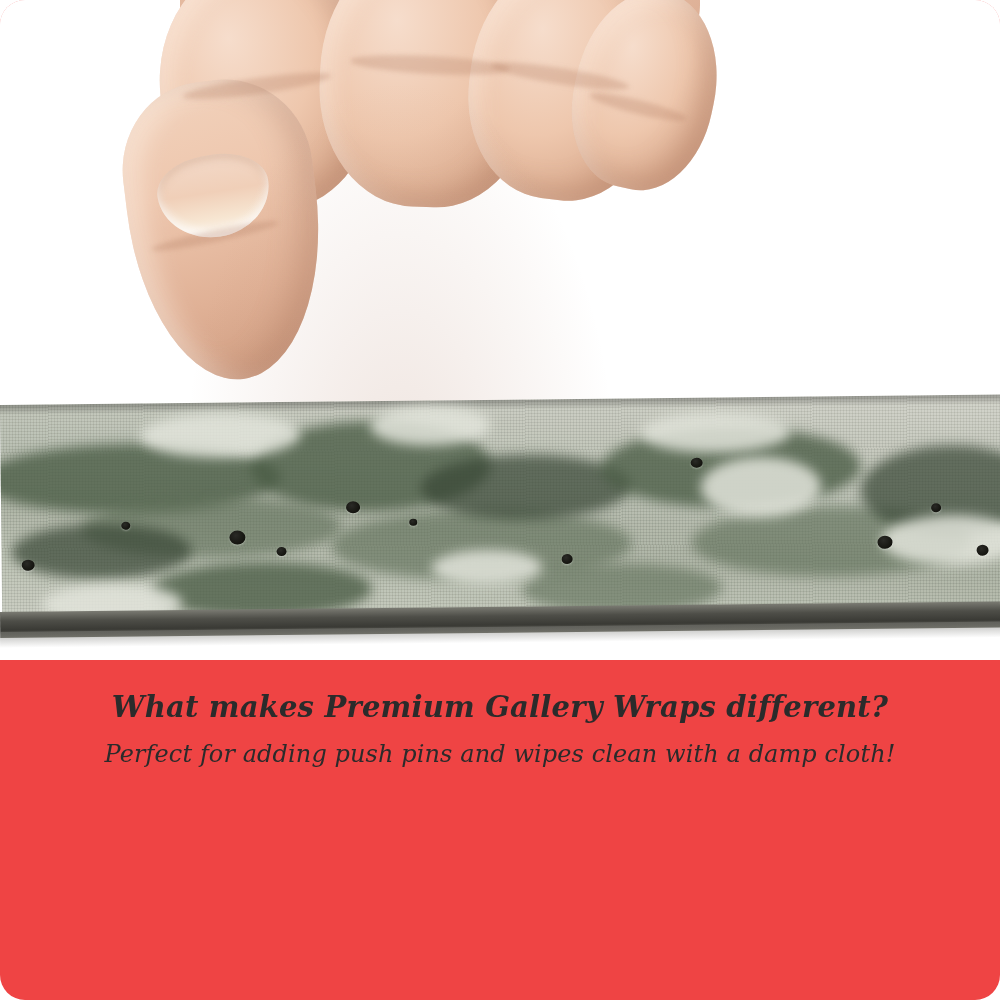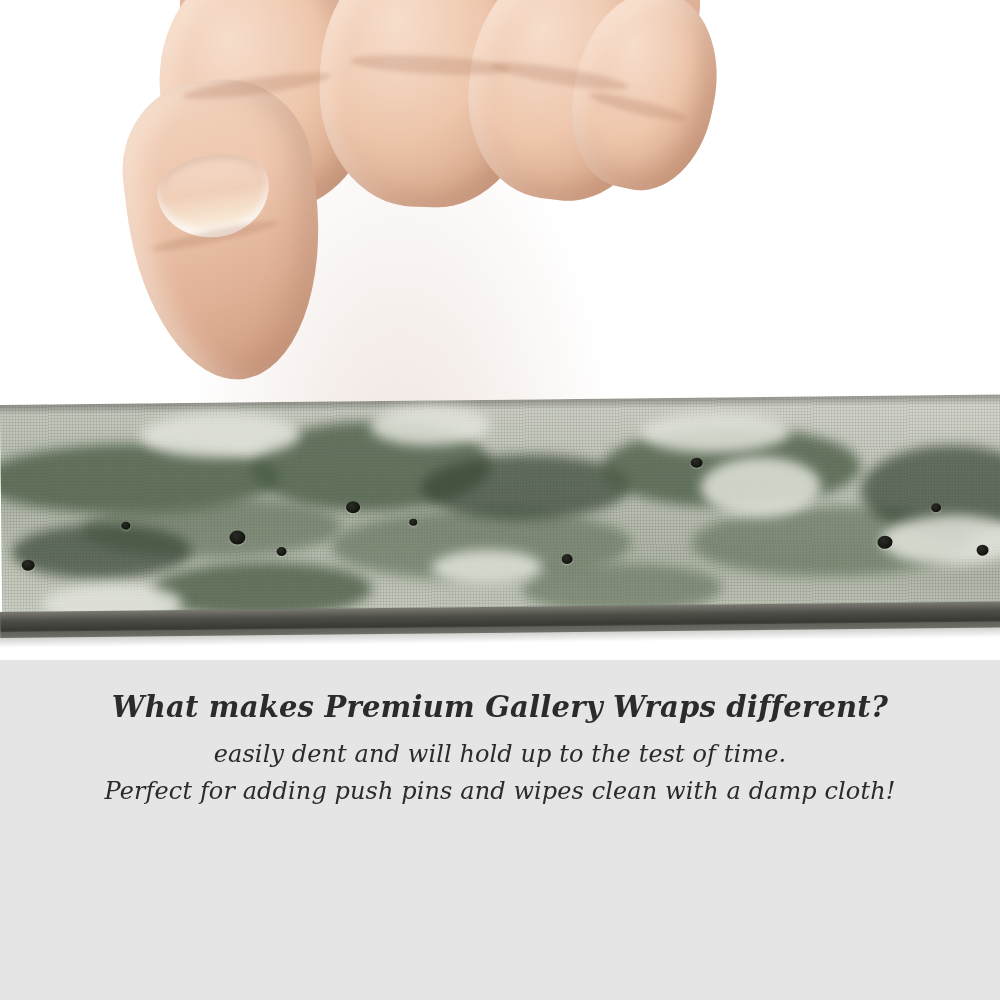--- a/index.html
+++ b/index.html
@@ -7,22 +7,23 @@
     padding: 0;
     background: #ffffff;
   }
   body {
     font-family: "DejaVu Sans", sans-serif;
   }
   .page {
     position: relative;
     width: 1000px;
     height: 1000px;
-    background: #e5e5e5;
+    background: #ef4444;
     overflow: hidden;
+    border-radius: 25px;
   }
 
   
   .photo {
     position: absolute;
     left: 0;
     top: 0;
     width: 1000px;
     height: 660px;
     background: #ffffff;
@@ -245,17 +246,16 @@
       <div class="hole" style="left:930px; top:108px; width:10px; height:9px;"></div>
       <div class="hole" style="left:975px; top:150px; width:12px; height:11px;"></div>
     </div>
 
     <div class="strip-edge"></div>
     <div class="strip-under"></div>
   </div>
 
   <div class="caption">
     <div class="caption-title">What makes Premium Gallery Wraps different?</div>
-    <div class="caption-line">easily dent and will hold up to the test of time.</div>
     <div class="caption-line">Perfect for adding push pins and wipes clean with a damp cloth!</div>
   </div>
 
 </div>
 
 </body></html>

